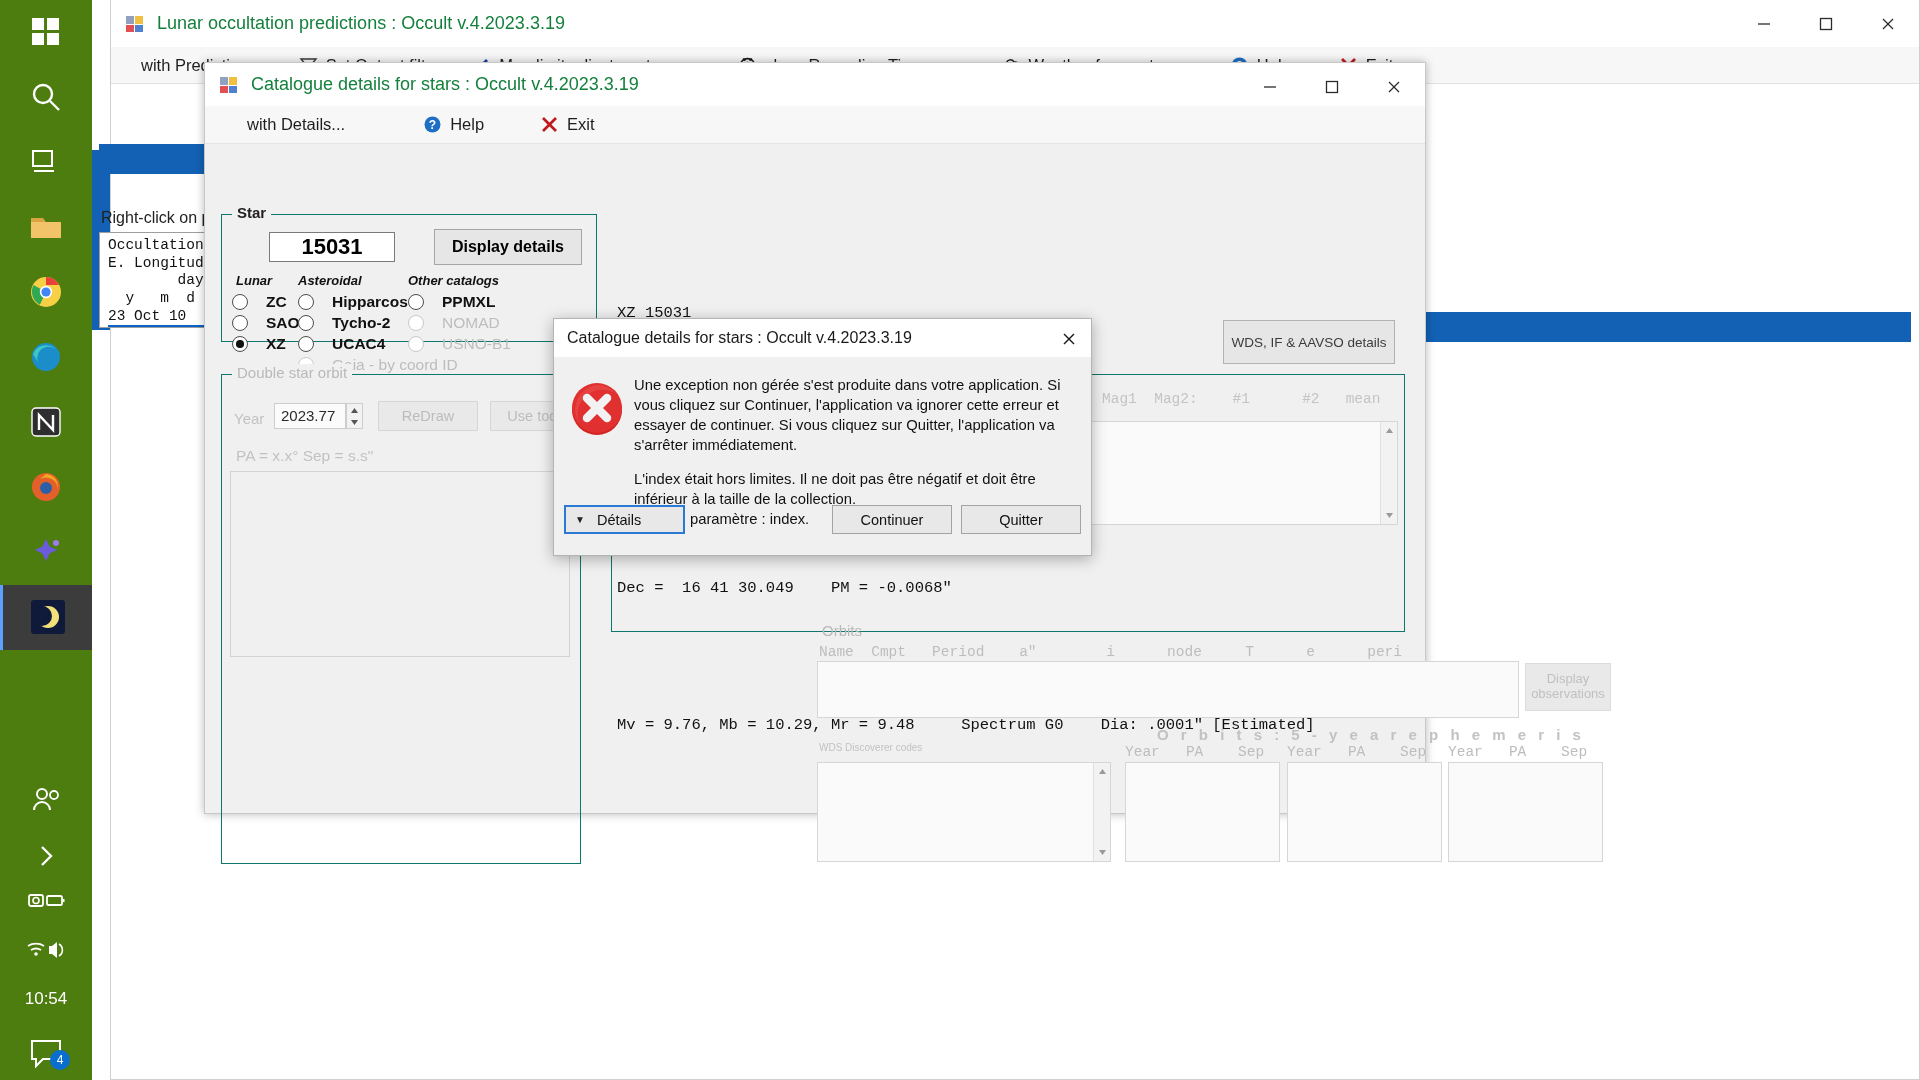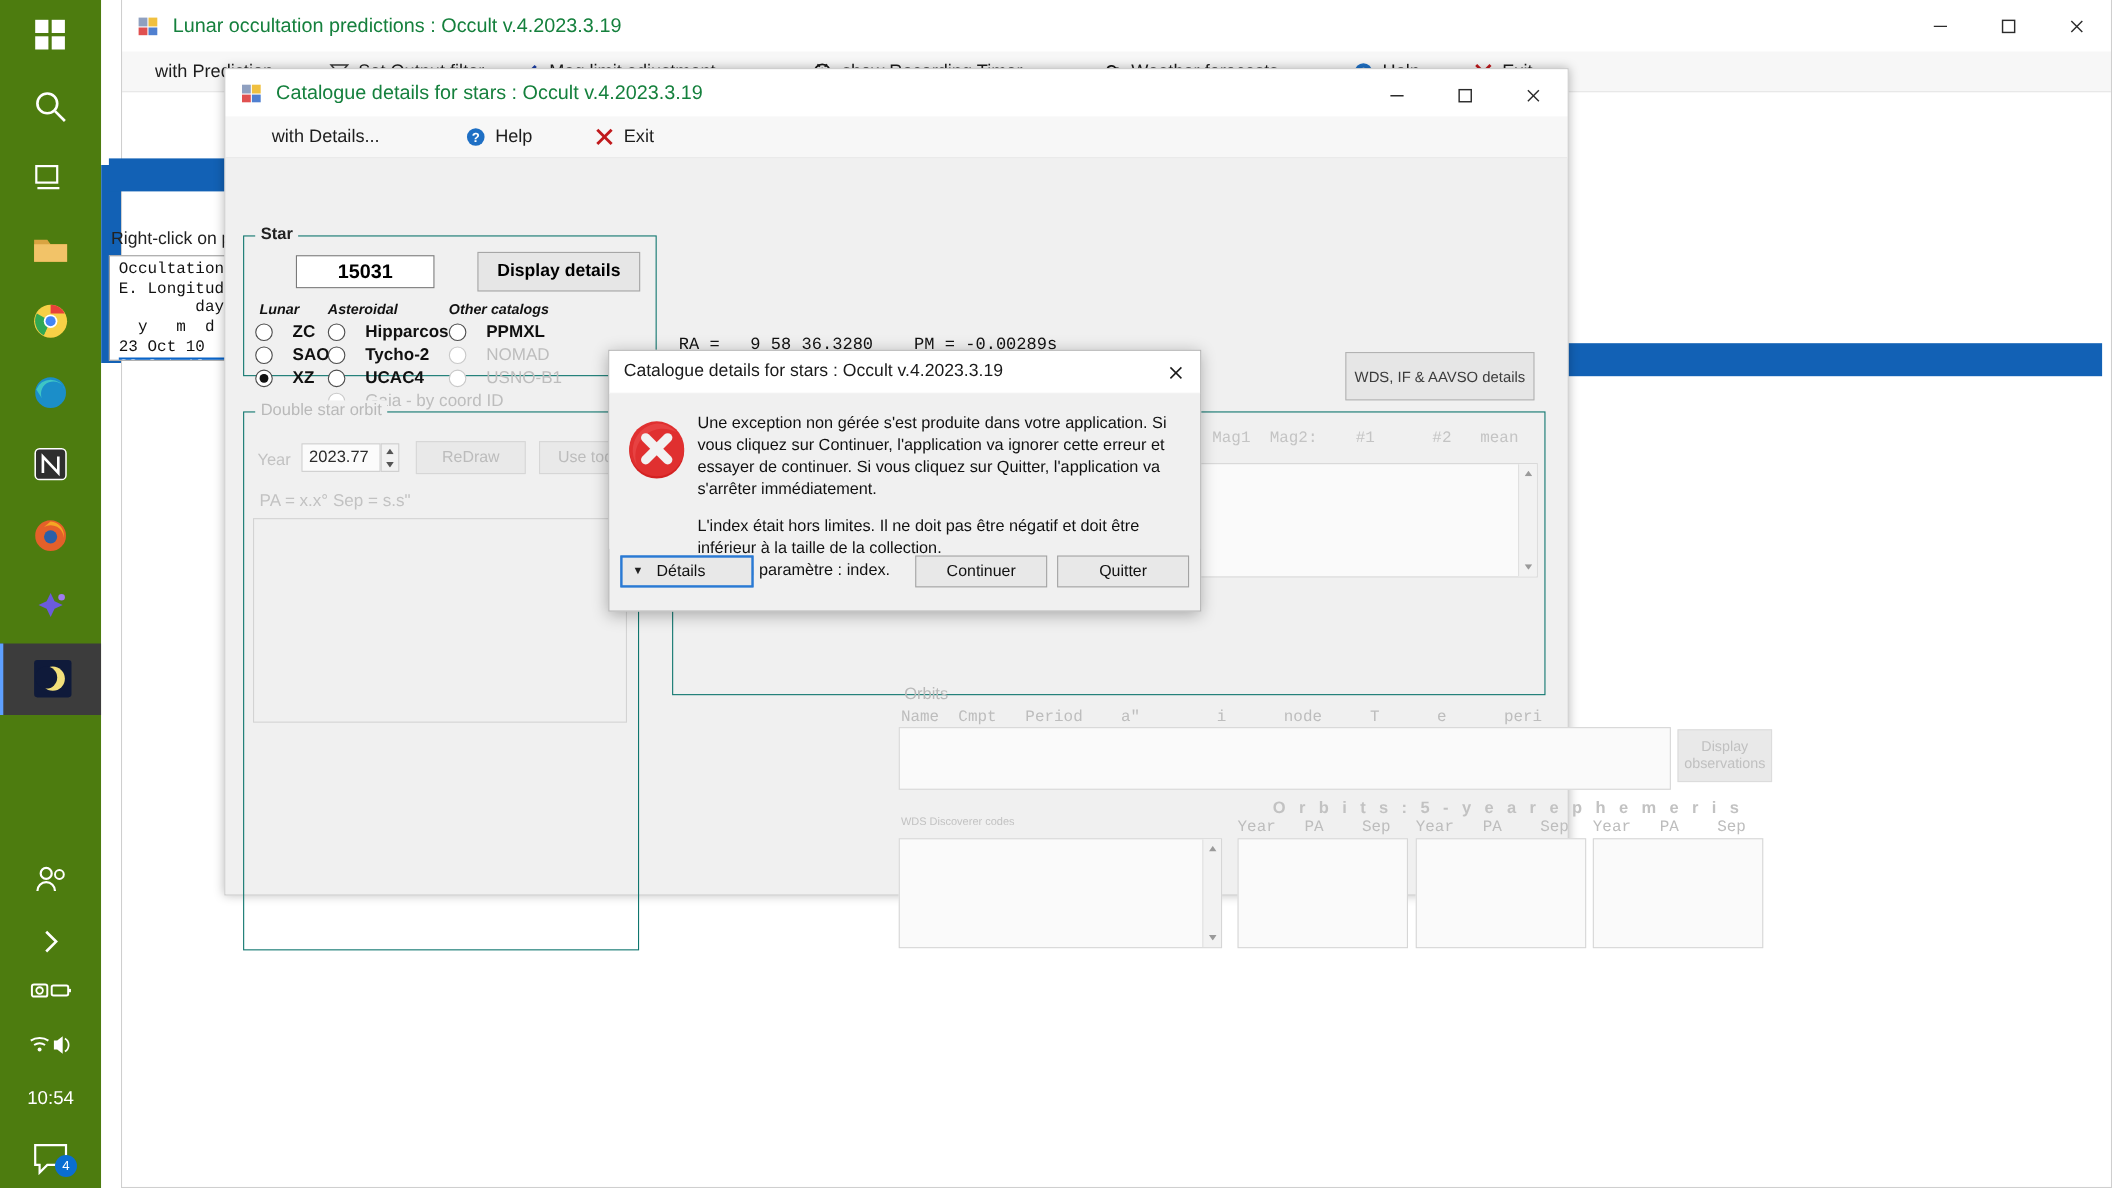--- a/index.html
+++ b/index.html
@@ -109,21 +109,21 @@
   .gb-legend {
     position:absolute; top:-11px; left:10px; background:#f0f0f0; padding:0 5px;
     font-size:15px; color:#222; font-weight:bold;
   }
   .gb-legend.dim { color:#b9b9b9; font-weight:normal; }
 
   
   #star-input {
     position:absolute; left:47px; top:17px; width:126px; height:30px;
     border:1px solid #7a7a7a; background:#ffffff; text-align:center;
-    font-family:"Liberation Sans", sans-serif; font-weight:bold; font-size:18px;
+    font-family:"Liberation Sans", sans-serif; font-weight:bold; font-size:22px;
     color:#000; line-height:28px;
   }
   #display-details-btn {
     position:absolute; left:212px; top:14px; width:148px; height:36px;
     background:#e6e6e6; border:1px solid #a6a6a6;
     font-size:16px; font-weight:bold; color:#000;
     display:flex; align-items:center; justify-content:center;
   }
   .cat-col-head {
     position:absolute; font-style:italic; font-weight:bold; font-size:13px; color:#111;
@@ -583,21 +583,23 @@
       </div>
       <div class="radio-row" style="left:186px; top:120px;">
         <span class="radio dim"></span>
         <span class="radio-label dim">USNO-B1</span>
       </div>
     </div>
 
     <div id="wds-btn">WDS, IF &amp; AAVSO details</div>
 
     <div id="star-data">
+      <div>XZ 15031</div>
       <div>RA =   9 58 36.3280    PM = -0.00289s</div>
+      <div>Dec =  16 41 30.049    PM = -0.0068"</div>
       <div>Mv = 9.76, Mb = 10.29, Mr = 9.48     Spectrum G0    Dia: .0001" [Estimated]</div>
     </div>
 
     <div class="groupbox" style="left:16px; top:230px; width:360px; height:490px;">
       <span class="gb-legend dim">Double star orbit</span>
       <span id="dso-year-label">Year</span>
       <div id="dso-year-box">2023.77</div>
       <div id="dso-spin">
         <div>
           <svg width="7" height="5" viewBox="0 0 7 5">

